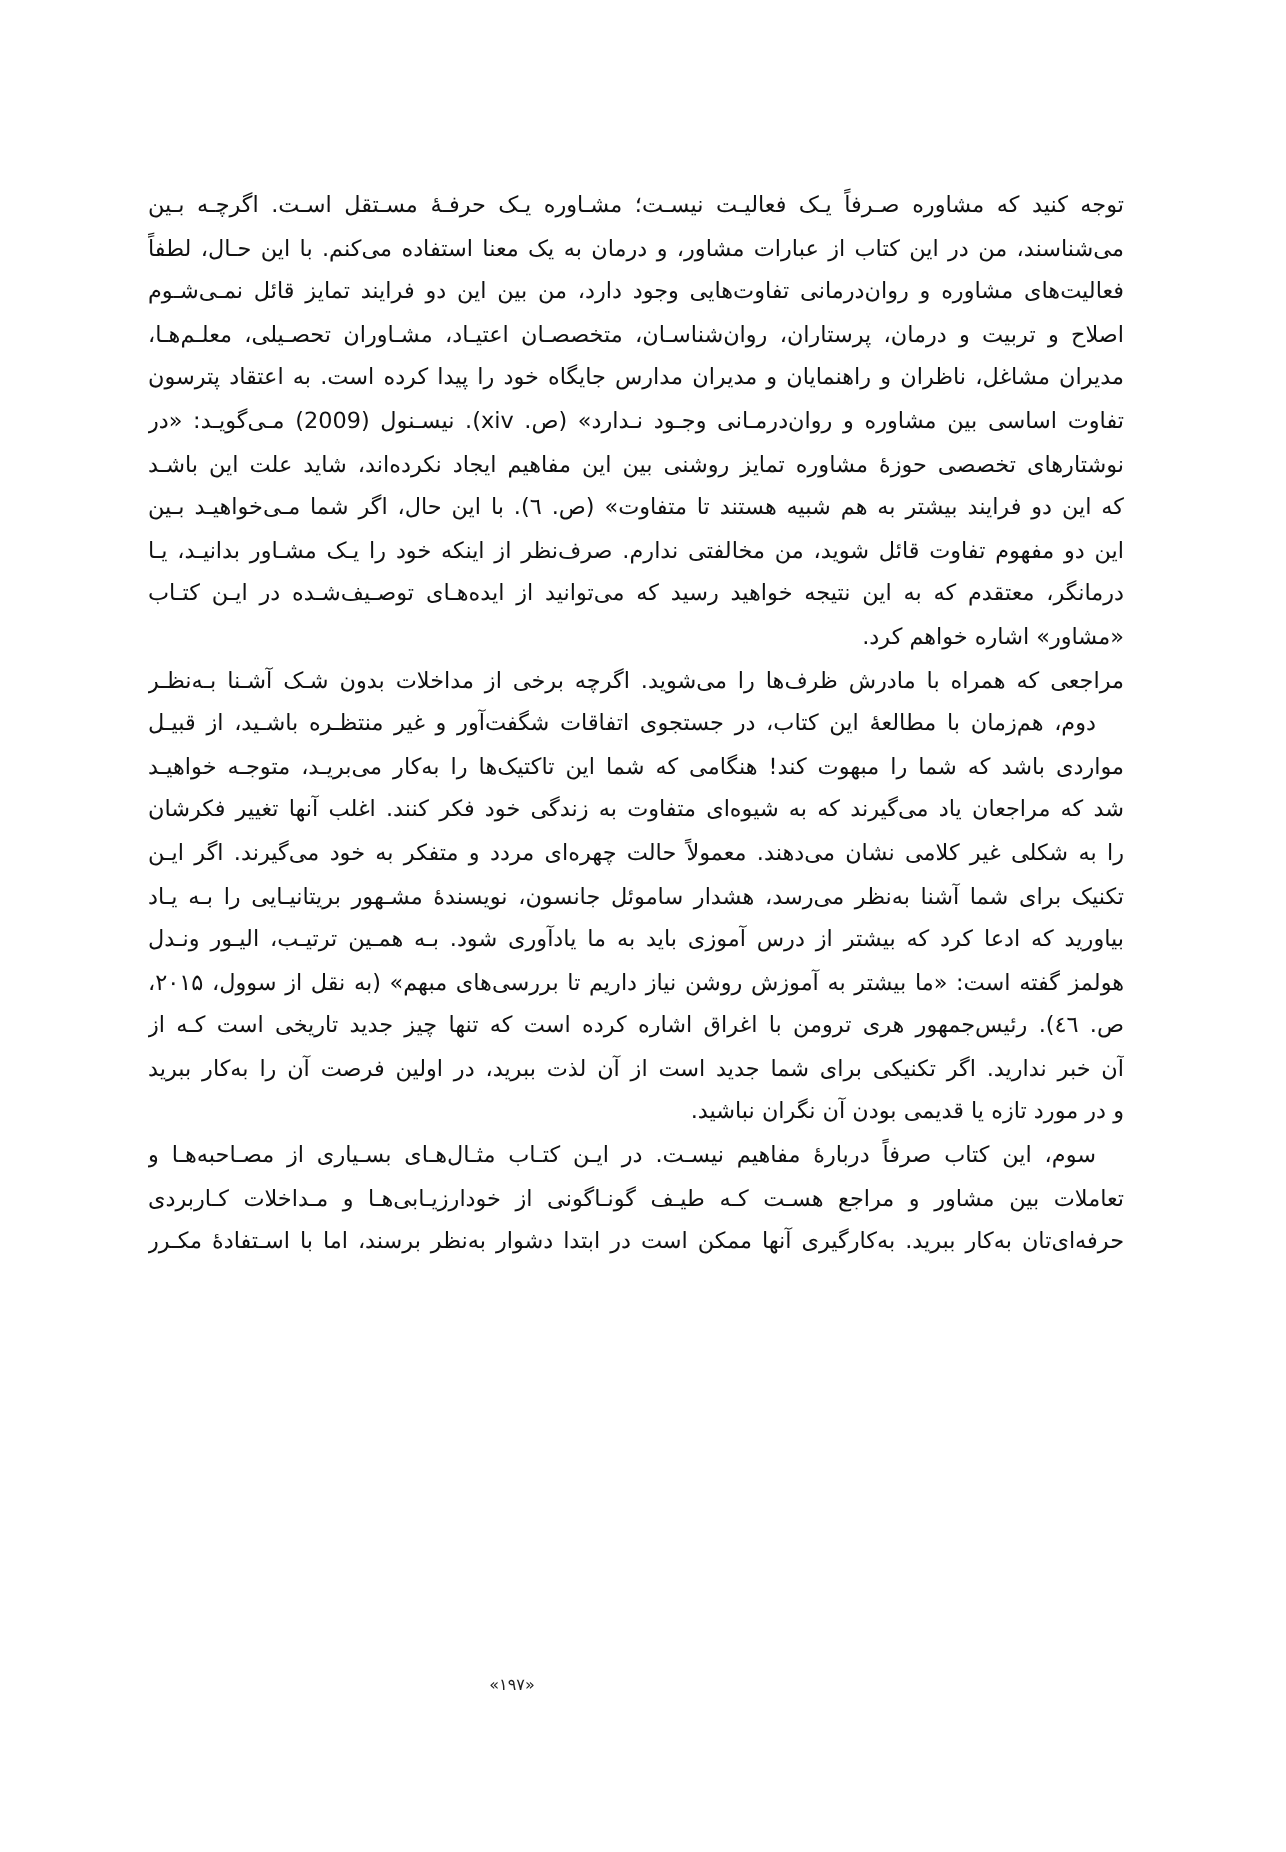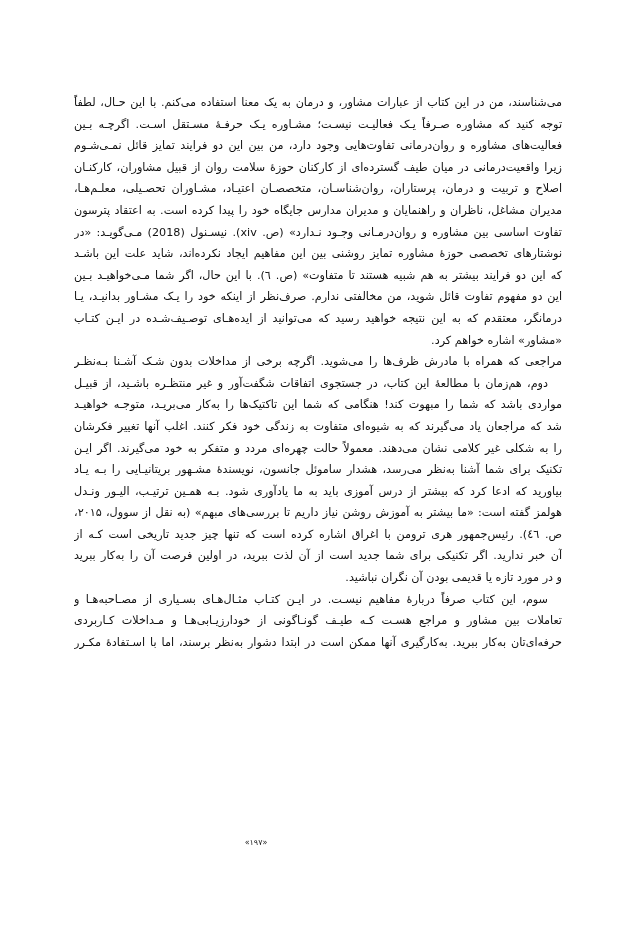--- a/index.html
+++ b/index.html
@@ -54,27 +54,26 @@
     direction: rtl;
     font-size: 8px;
     color: #222222;
   }
 </style>
 </head>
 <body>
 
 <div class="page">
   <div class="para">
+    <span class="line">توجه کنید که مشاوره صـرفاً یـک فعالیـت نیسـت؛ مشـاوره یـک حرفـۀ مسـتقل اسـت. اگرچـه بـین</span>
     <span class="line">می‌شناسند، من در این کتاب از عبارات مشاور، و درمان به یک معنا استفاده می‌کنم. با این حـال، لطفاً</span>
-    <span class="line">توجه کنید که مشاوره صـرفاً یـک فعالیـت نیسـت؛ مشـاوره یـک حرفـۀ مسـتقل اسـت. اگرچـه بـین</span>
     <span class="line">فعالیت‌های مشاوره و روان‌درمانی تفاوت‌هایی وجود دارد، من بین این دو فرایند تمایز قائل نمـی‌شـوم</span>
-    <span class="line">زیرا واقعیت‌درمانی در میان طیف گسترده‌ای از کارکنان حوزۀ سلامت روان از قبیل مشاوران، کارکنـان</span>
     <span class="line">اصلاح و تربیت و درمان، پرستاران، روان‌شناسـان، متخصصـان اعتیـاد، مشـاوران تحصـیلی، معلـم‌هـا،</span>
     <span class="line">مدیران مشاغل، ناظران و راهنمایان و مدیران مدارس جایگاه خود را پیدا کرده است. به اعتقاد پترسون</span>
-    <span class="line">تفاوت اساسی بین مشاوره و روان‌درمـانی وجـود نـدارد» (ص. xiv). نیسـنول (2018) مـی‌گویـد: «در</span>
+    <span class="line">تفاوت اساسی بین مشاوره و روان‌درمـانی وجـود نـدارد» (ص. xiv). نیسـنول (2009) مـی‌گویـد: «در</span>
     <span class="line">نوشتارهای تخصصی حوزۀ مشاوره تمایز روشنی بین این مفاهیم ایجاد نکرده‌اند، شاید علت این باشـد</span>
     <span class="line">که این دو فرایند بیشتر به هم شبیه هستند تا متفاوت» (ص. ٦). با این حال، اگر شما مـی‌خواهیـد بـین</span>
     <span class="line">این دو مفهوم تفاوت قائل شوید، من مخالفتی ندارم. صرف‌نظر از اینکه خود را یـک مشـاور بدانیـد، یـا</span>
     <span class="line">درمانگر، معتقدم که به این نتیجه خواهید رسید که می‌توانید از ایده‌هـای توصـیف‌شـده در ایـن کتـاب</span>
     <span class="line last">«مشاور» اشاره خواهم کرد.</span>
   </div>
 
   <div class="para">
     <span class="line">مراجعی که همراه با مادرش ظرف‌ها را می‌شوید. اگرچه برخی از مداخلات بدون شـک آشـنا بـه‌نظـر</span>
     <span class="line indent">دوم، هم‌زمان با مطالعۀ این کتاب، در جستجوی اتفاقات شگفت‌آور و غیر منتظـره باشـید، از قبیـل</span>

